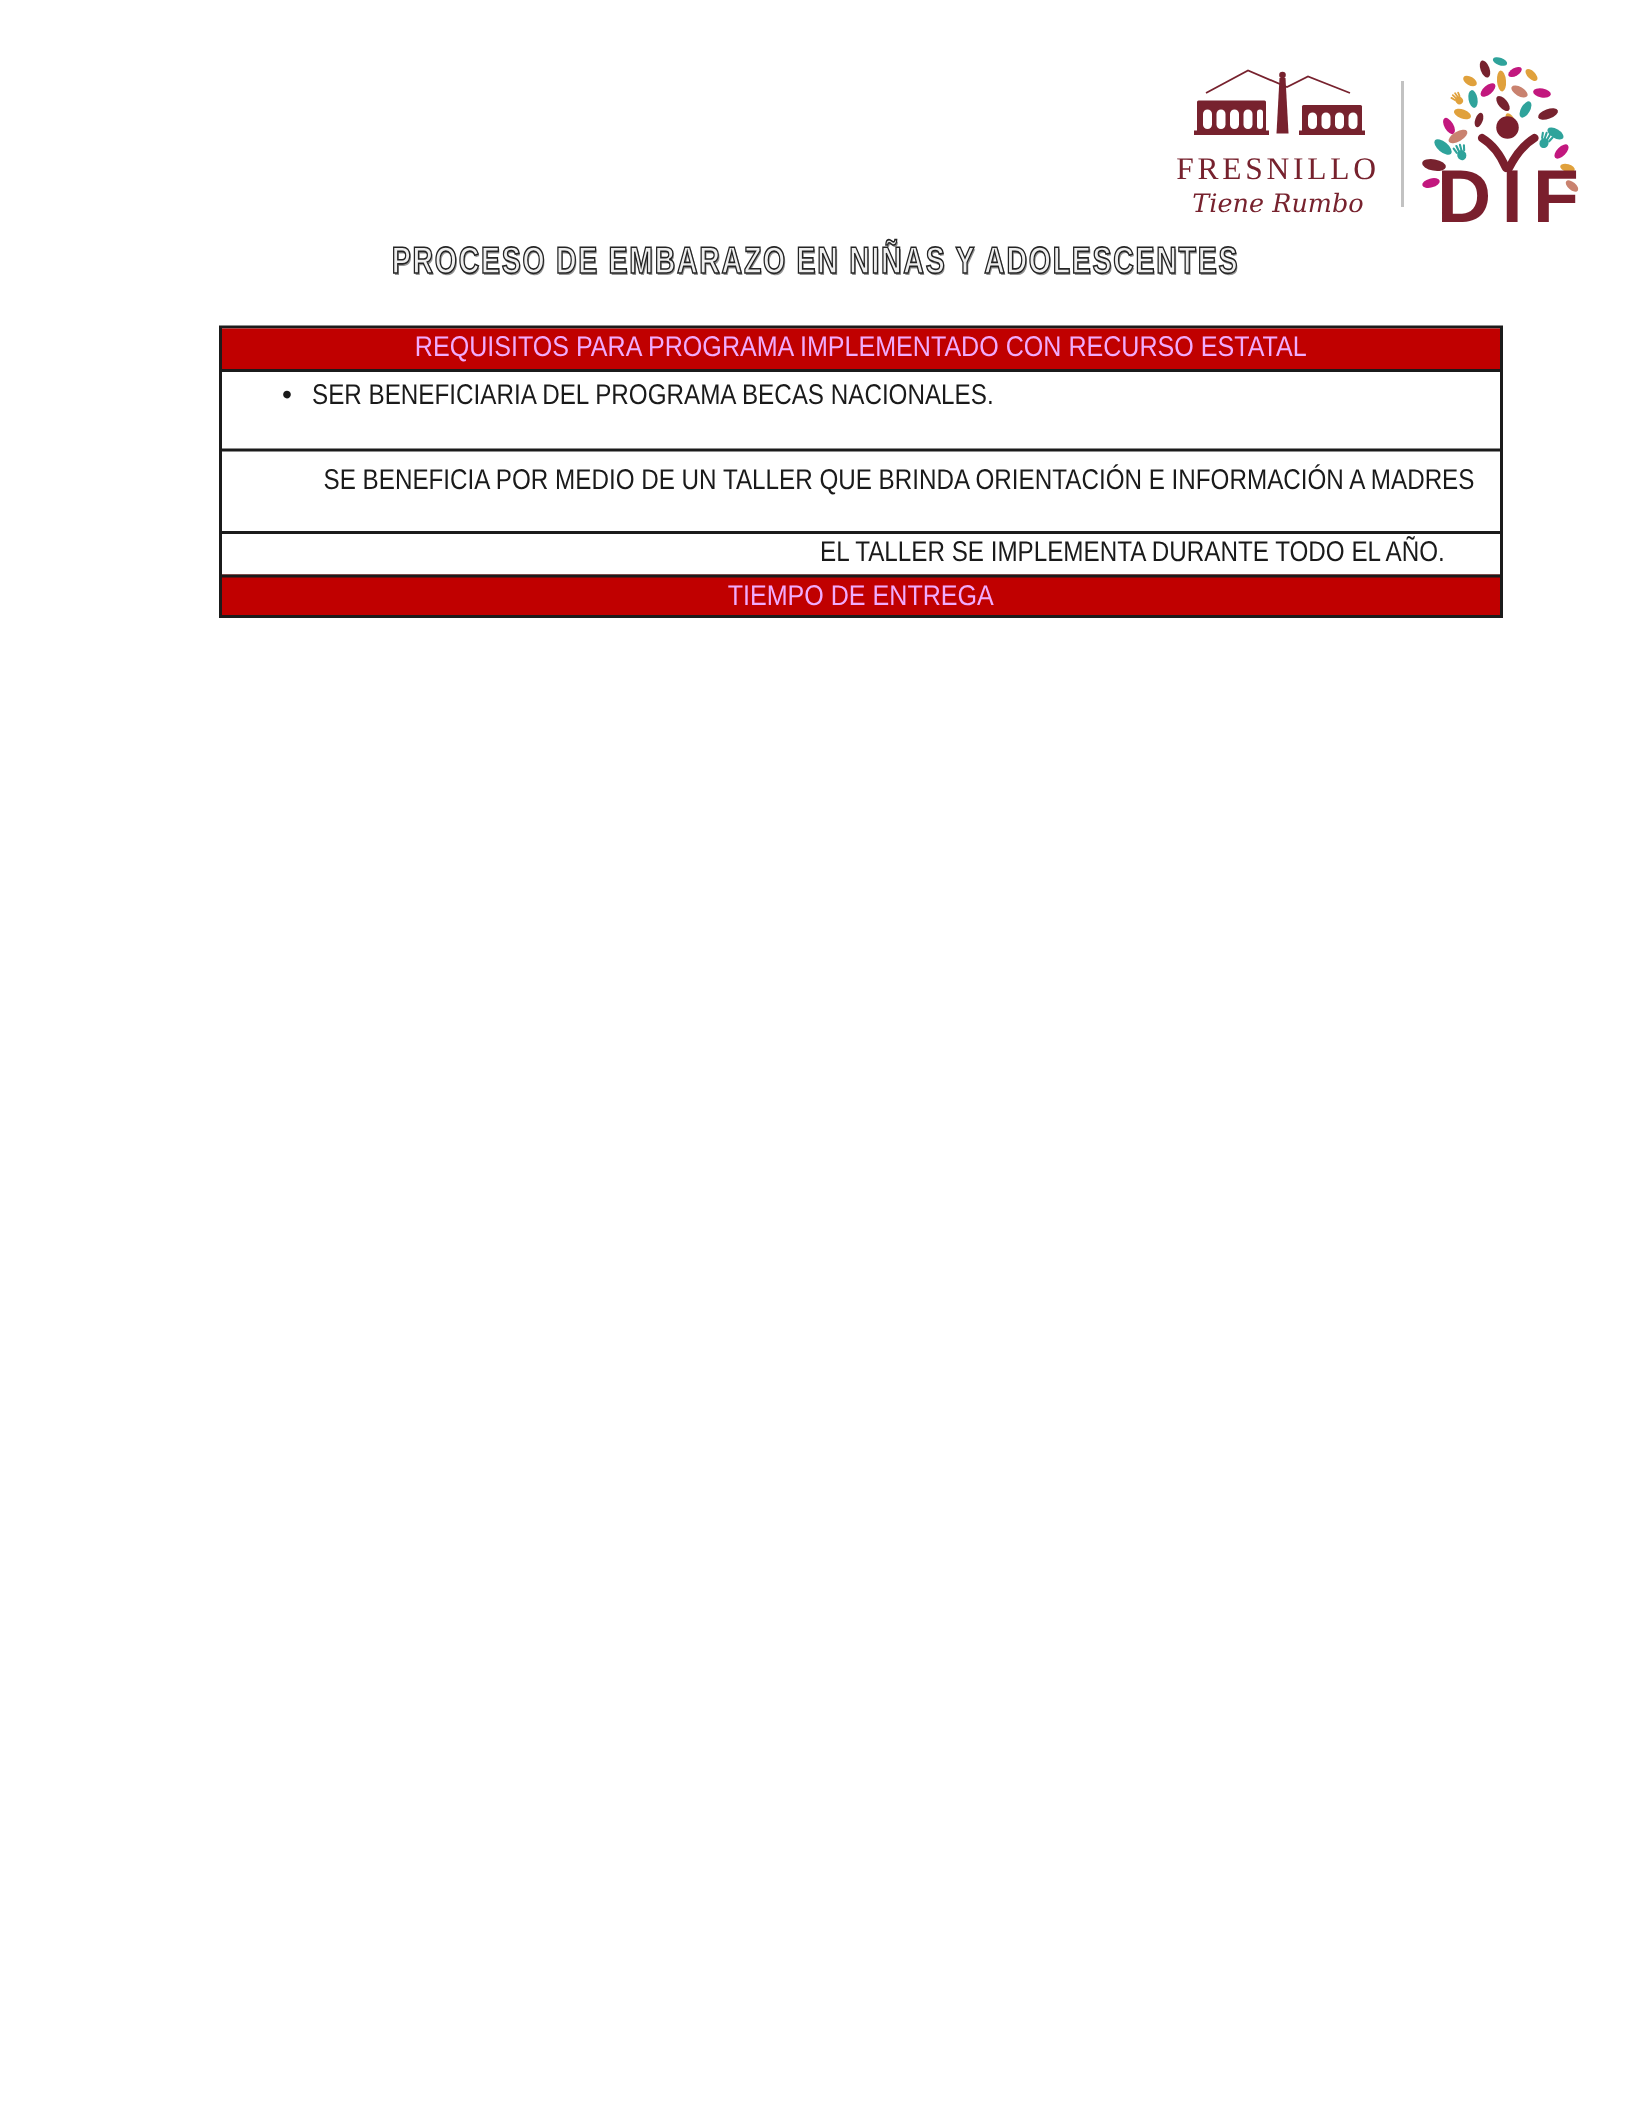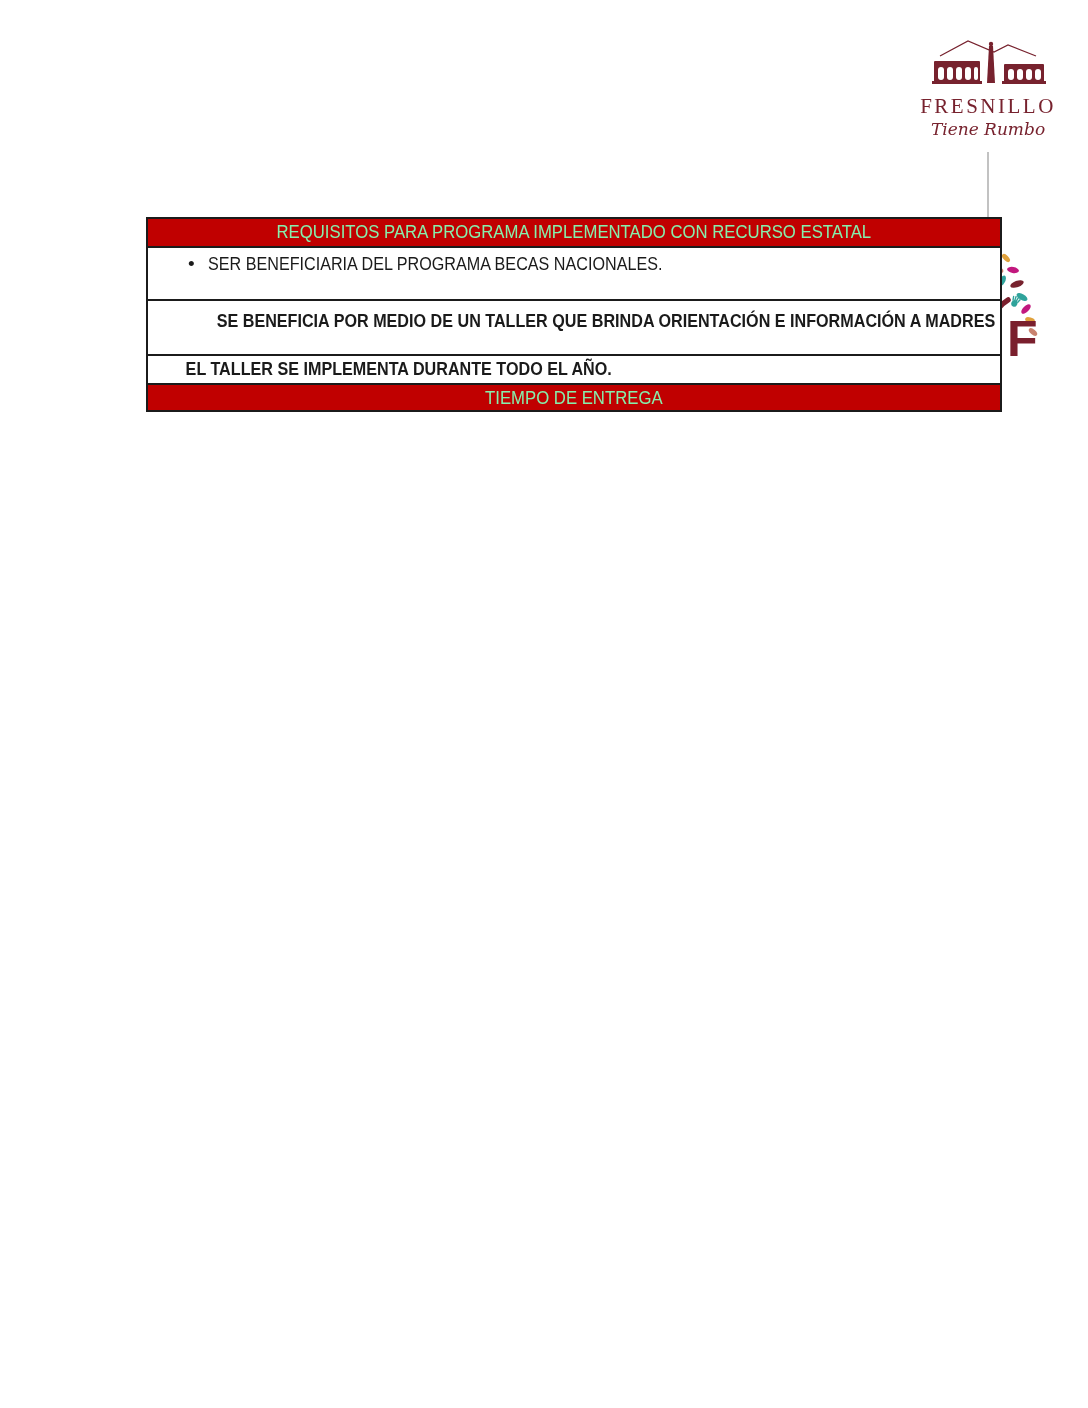--- a/index.html
+++ b/index.html
@@ -15,21 +15,20 @@
   }
 
   
   .logo-row {
     position: absolute;
     top: 36px;
     right: 26px;
     display: flex;
     align-items: center;
     gap: 8px;
-    flex-direction: column;
   }
   .logo-divider {
     width: 2px;
     height: 84px;
     background: #c2c2c2;
   }
 
   
   .title-wrap {
     position: absolute;
@@ -58,21 +57,21 @@
     top: 217px;
     width: 856px;
     border: 2px solid #1b1b1b;
     background: #ffffff;
   }
   .row { border-top: 2px solid #1b1b1b; }
   .row:first-child { border-top: none; }
 
   .header-bar {
     background: #C00000;
-    color: #86efac;
+    color: #f0abfc;
     text-align: center;
     height: 27px;
     line-height: 26px;
     font-size: 19px;
   }
   .header-bar .condensed { transform: scaleX(0.88); }
 
   .condensed {
     display: inline-block;
     white-space: nowrap;
@@ -87,21 +86,21 @@
     padding: 5px 0 25px 40px;
     font-size: 19px;
   }
   .bullet-dot { font-size: 19px; line-height: 21px; }
   .bullet-text {
     line-height: 21px;
     transform-origin: 0 50%;
   }
 
   .para-row { padding: 6px 0 20px 0; font-size: 19px; }
-  .para-line { text-align: left; line-height: 27px; font-weight: bold; }
+  .para-line { text-align: right; line-height: 27px; }
 
   .single-row { padding: 2px 0 3px 0; font-size: 19px; }
   .single-row .para-line { line-height: 22px; }
 
   
   .fres-name { font-family: "Liberation Serif", serif; letter-spacing: 2.5px; }
   .fres-tag  { font-family: "DejaVu Serif", serif; font-style: italic; }
   .dif-name  { font-family: "Liberation Sans", sans-serif; font-weight: 700; letter-spacing: 7px; }
 </style>
 </head>
@@ -196,20 +195,23 @@
       </g>
       <text x="14" y="112" font-size="50" fill="#7A1F2D" class="dif-name">DIF</text>
       <g stroke="#7A1F2D" stroke-width="5.5" stroke-linecap="round" fill="none">
         <path d="M60 76 Q54 62 44 56"></path>
         <path d="M62 76 Q69 62 79 56"></path>
         <circle cx="61" cy="49" r="7.5" fill="#7A1F2D" stroke="none"></circle>
       </g>
     </svg>
   </div>
 
+  <div class="title-wrap">
+    <span class="title-inner">PROCESO DE EMBARAZO EN NIÑAS Y ADOLESCENTES</span>
+  </div>
 
   <div class="doc-table">
 
     <div class="row header-bar">
       <span class="condensed">REQUISITOS PARA PROGRAMA IMPLEMENTADO CON RECURSO ESTATAL</span>
     </div>
 
     <div class="row bullet-row">
       <span class="bullet-dot">•</span>
       <span class="condensed bullet-text">SER BENEFICIARIA DEL PROGRAMA BECAS NACIONALES.</span>

